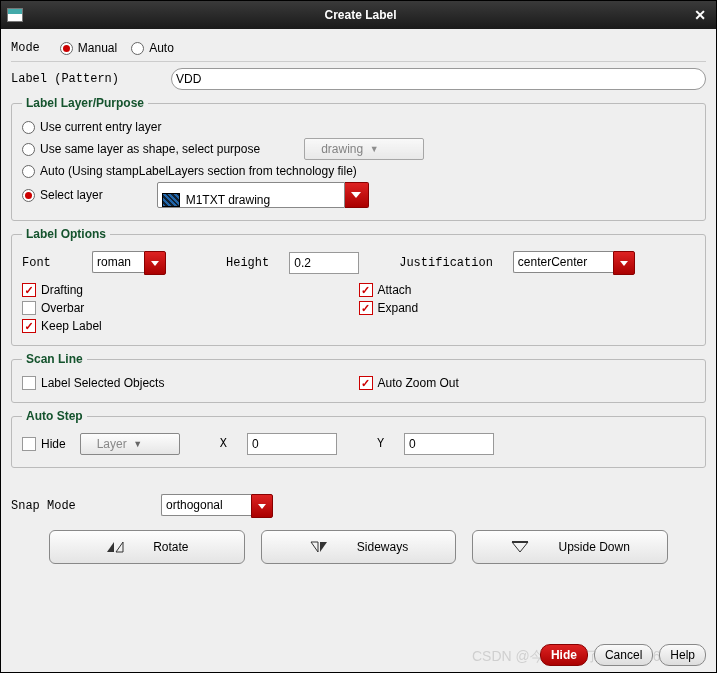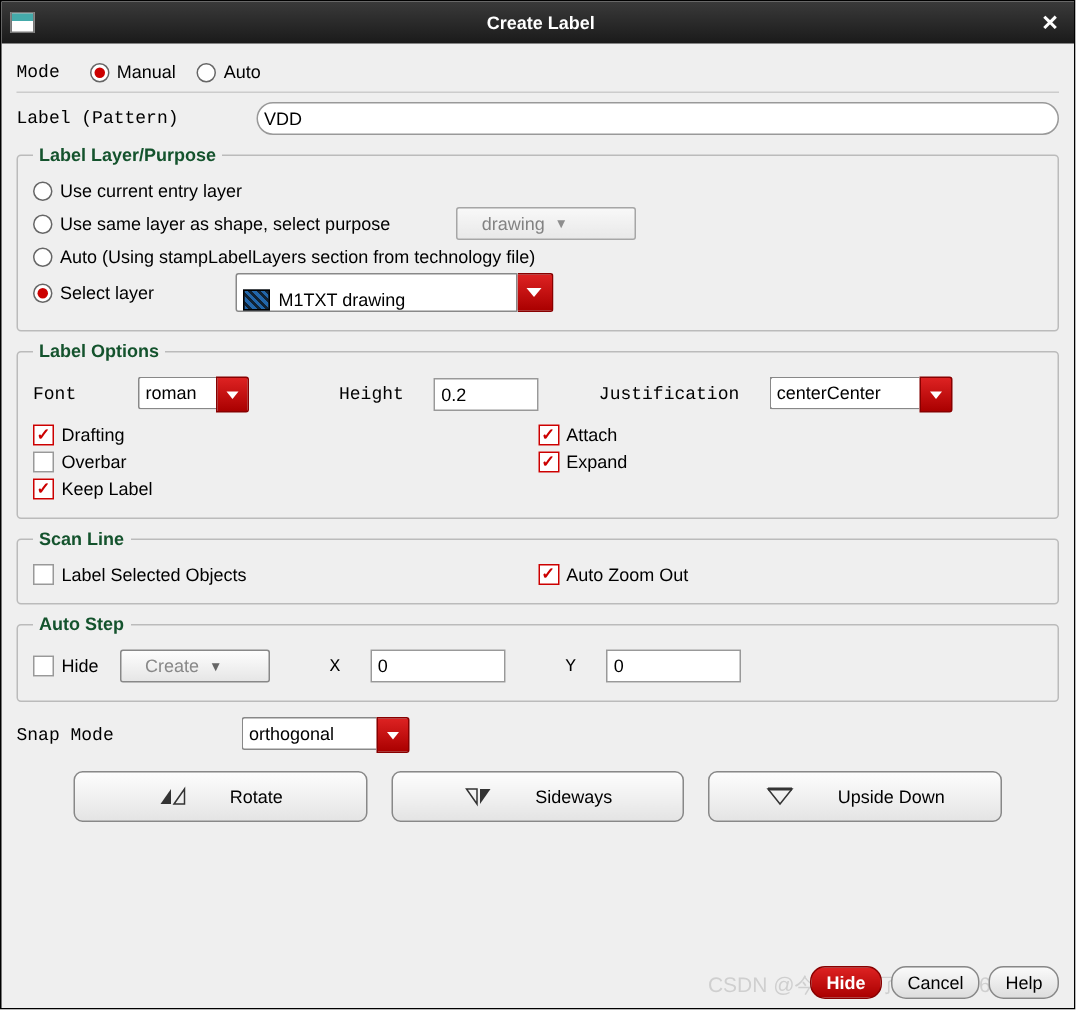--- a/index.html
+++ b/index.html
@@ -192,33 +192,33 @@
     </fieldset>
 
     <fieldset>
       <legend>Auto Step</legend>
       <div class="row">
         <span class="check">
             <span class="cbox"></span>
             <span>Hide</span>
           </span>
         <span class="sel-combo" style="width:100px;color:#888">
-          <span>Create</span>
+          <span>Layer</span>
           <span class="arrow">▼</span>
         </span>
         <span style="width:40px"></span>
         <label class="lbl">X</label>
         <input type="text" style="width: 90px;" value="0">
         <span style="width:40px"></span>
         <label class="lbl">Y</label>
         <input type="text" style="width: 90px;" value="0">
       </div>
     </fieldset>
 
-    <div class="row" style="margin-top:10px">
+    <div class="row" style="margin-top:26px">
       <label class="lbl" style="width:130px">Snap Mode</label>
       <span class="combo">
         <input type="text" style="width: 90px;" value="orthogonal">
           <span class="btn"></span>
       </span>
     </div>
 
     <div class="btnrow" style="margin-top:8px">
       <div class="bigbtn">
         <svg class="tri">

